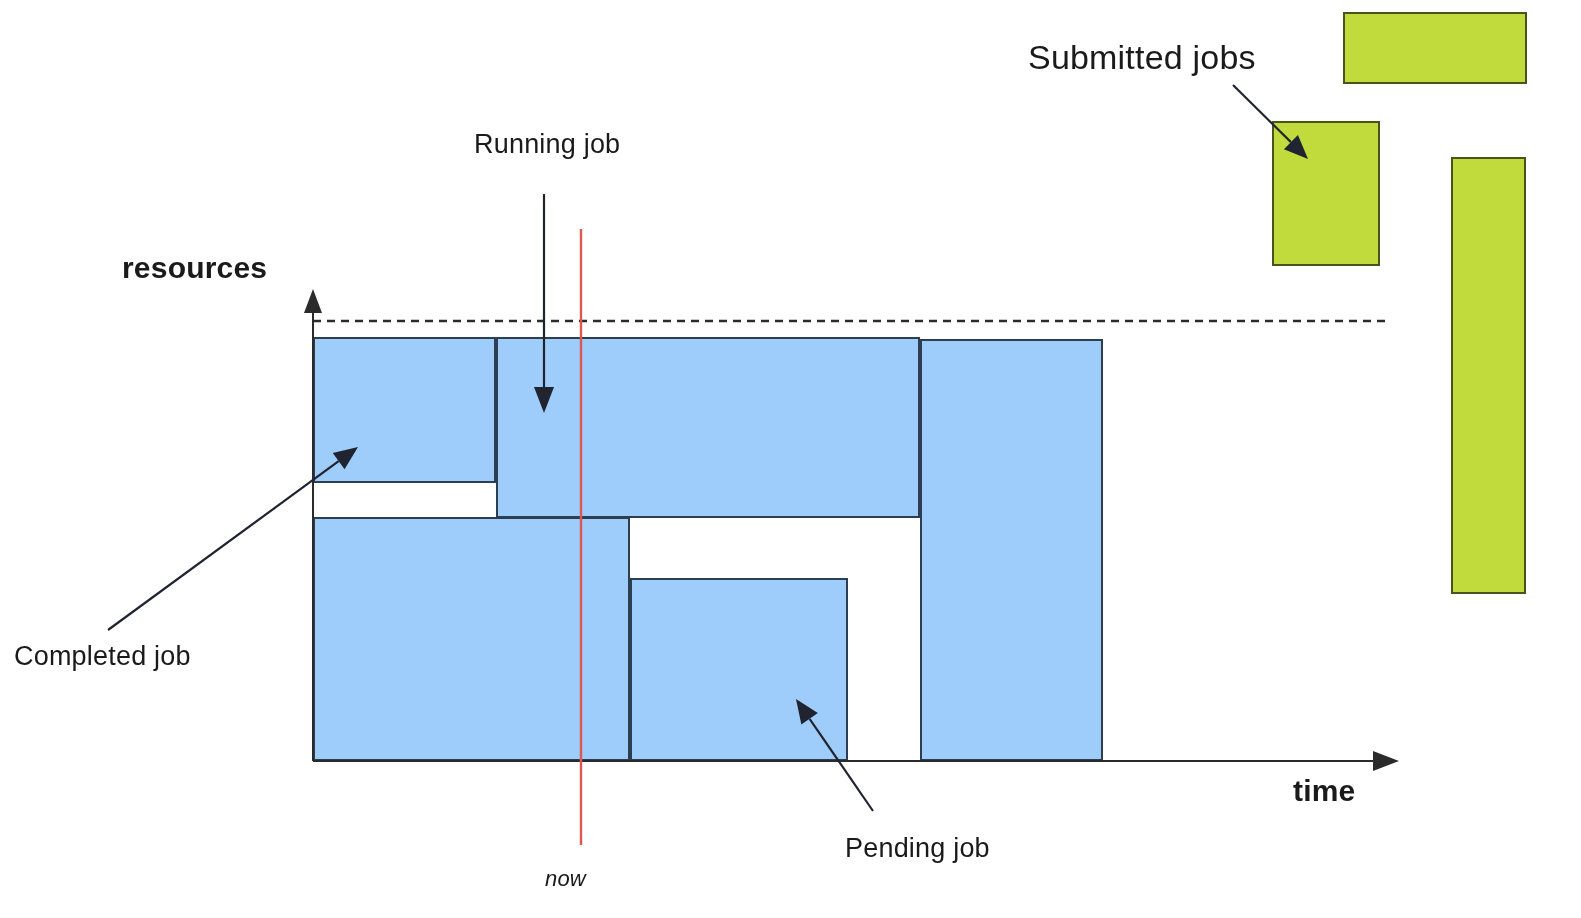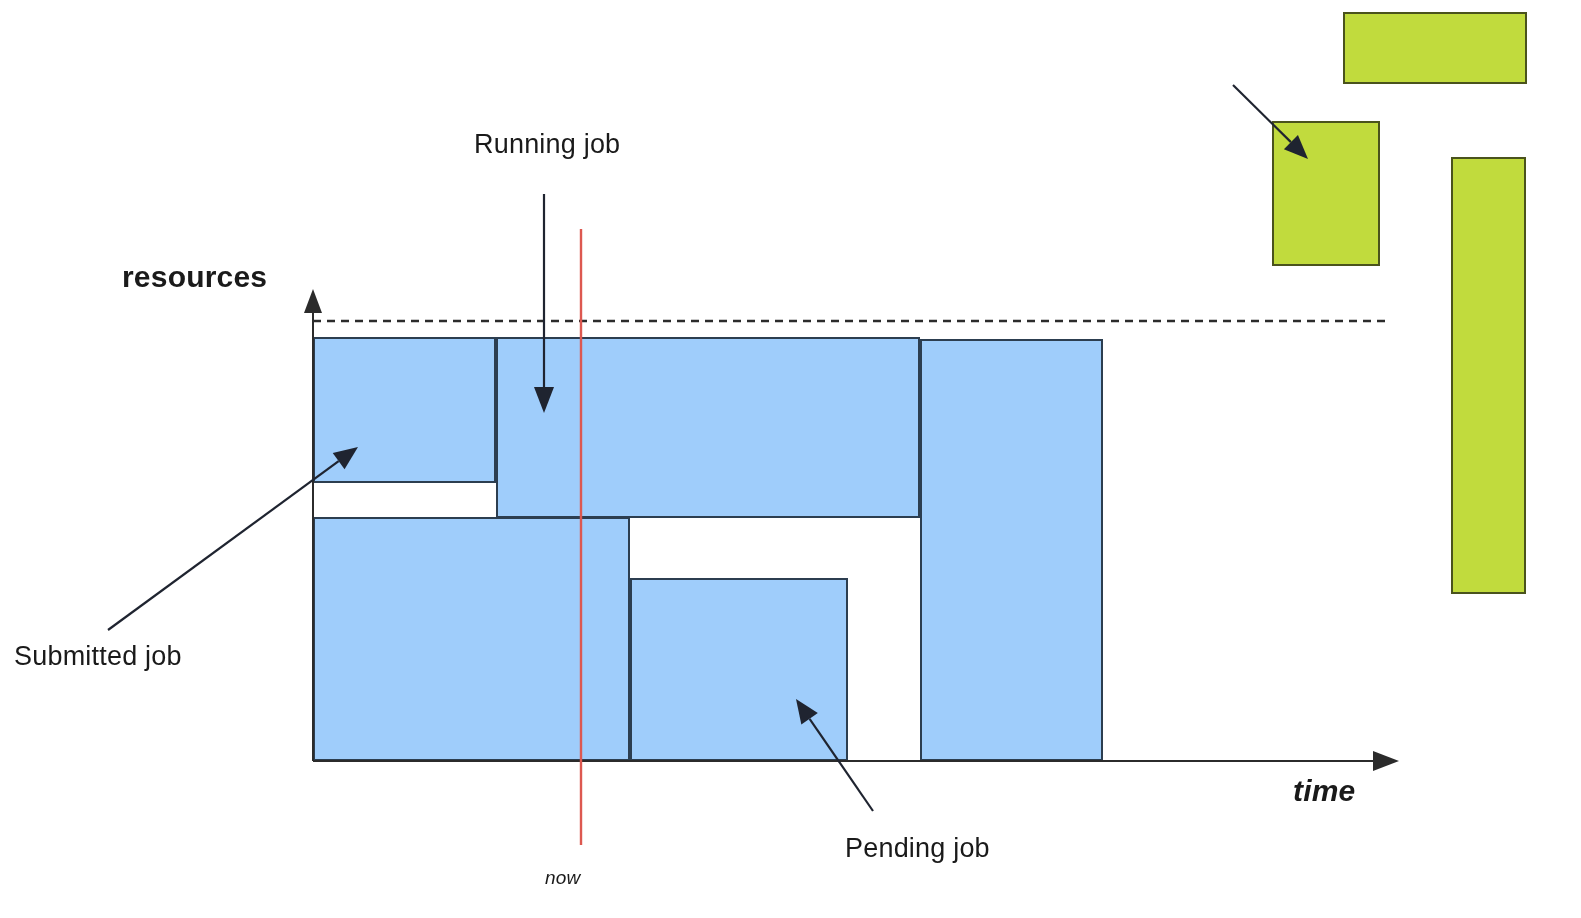--- a/index.html
+++ b/index.html
@@ -45,26 +45,26 @@
     line-height: 1;
     white-space: nowrap;
     letter-spacing: 0.2px;
   }
   .lbl-annotation { font-size: 27px; }
   .lbl-submitted { left: 1028px; top: 40px;  font-size: 34px; }
   .lbl-running   { left: 474px;  top: 131px; }
   .lbl-completed { left: 14px;   top: 643px; }
   .lbl-pending   { left: 845px;  top: 835px; }
   .lbl-axis { font-weight: bold; font-size: 30px; }
-  .lbl-resources { left: 122px;  top: 262px; }
-  .lbl-time      { left: 1293px; top: 776px; font-style: italic; }
+  .lbl-resources { left: 122px;  top: 253px; }
+  .lbl-time      { left: 1293px; top: 776px; }
   .lbl-now {
     left: 545px; top: 868px;
     font-style: italic;
-    font-size: 19px;
+    font-size: 22px;
   }
 </style>
 </head>
 <body>
 
 <div class="canvas">
 
   <div class="rect-layer">
       <div class="job-rect blue" style="left: 313px; top: 337px; width: 183px; height: 146px;"></div>
       <div class="job-rect blue" style="left: 496px; top: 337px; width: 424px; height: 181px;"></div>
@@ -90,18 +90,19 @@
       <polygon points="358,447 344.5406117390531,469.24510884758905 332.7273357114594,453.1067536186359" fill="#1f2430"></polygon>
       <line x1="108" y1="630" x2="338.6339737252562" y2="461.17593123311246" stroke="#1f2430" stroke-width="2.2"></line>
       <polygon points="796,699 817.8371109912832,713.1117179519142 801.3562725072959,724.4422944096555" fill="#1f2430"></polygon>
       <line x1="873" y1="811" x2="809.5966917492896" y2="718.7770061807848" stroke="#1f2430" stroke-width="2.2"></line>
     </svg>
 
   <div class="label-layer">
     <div class="diagram-label lbl-axis lbl-resources">resources</div>
     <div class="diagram-label lbl-axis lbl-time">time</div>
     <div class="diagram-label lbl-annotation lbl-running">Running job</div>
-    <div class="diagram-label lbl-annotation lbl-completed">Submitted job</div>
+    <div class="diagram-label lbl-submitted">Submitted jobs</div>
+    <div class="diagram-label lbl-annotation lbl-completed">Completed job</div>
     <div class="diagram-label lbl-annotation lbl-pending">Pending job</div>
     <div class="diagram-label lbl-now">now</div>
   </div>
 
 </div>
 
 </body></html>

